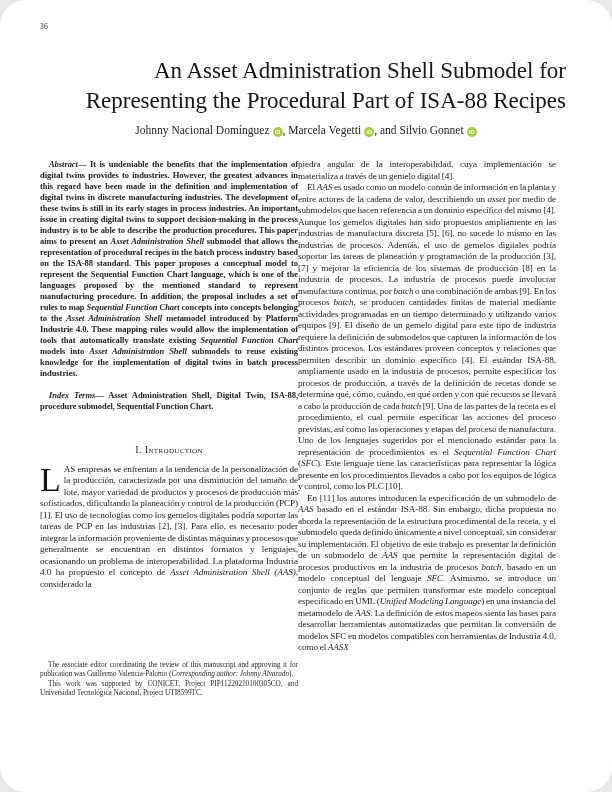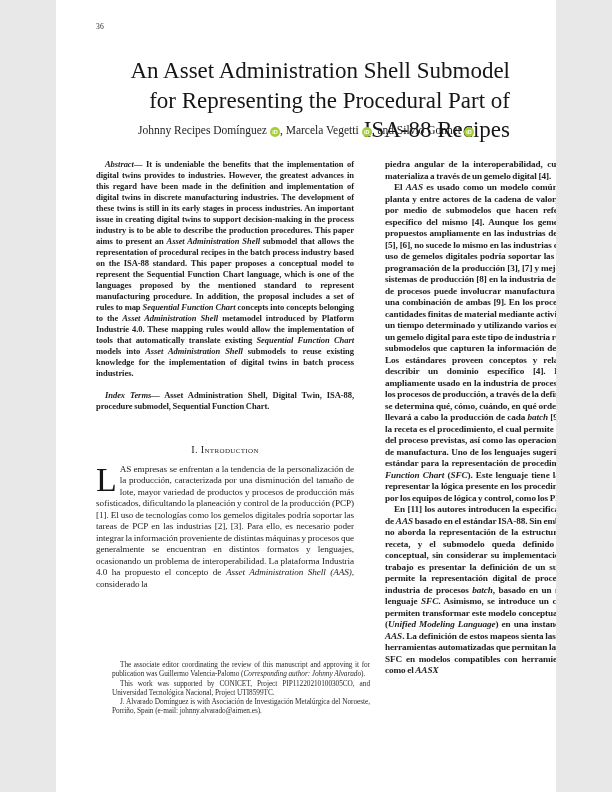--- a/index.html
+++ b/index.html
@@ -2,27 +2,28 @@
 <html><head>
 <meta charset="utf-8">
 <style>
   html, body {
     margin: 0;
     padding: 0;
     background: #e8e8e8;
   }
   .page {
     position: relative;
-    width: 500px;
+    width: 612px;
     height: 792px;
     margin: 0 auto;
     background: #ffffff;
     overflow: hidden;
     font-family: "Liberation Serif", "DejaVu Serif", serif;
     color: #222222;
+    border-radius: 26px;
   }
   .running-header {
     position: absolute;
     top: 22px;
     left: 40px;
     right: 40px;
     display: flex;
     justify-content: space-between;
     font-size: 7.6px;
     letter-spacing: 0.2px;
@@ -66,24 +67,23 @@
     cursor: pointer;
   }
   .col-left {
     position: absolute;
     left: 40px;
     top: 159px;
     width: 258px;
   }
   .col-right {
     position: absolute;
-    left: 329px;
+    left: 298px;
     top: 159px;
     width: 258px;
-    font-weight: bold;
   }
   .abs-block {
     font-size: 8.5px;
     line-height: 11px;
     font-weight: bold;
     text-align: justify;
     letter-spacing: -0.05px;
     word-spacing: -0.4px;
   }
   .abs-block p { margin: 0; }
@@ -111,21 +111,21 @@
     float: left;
     font-size: 34px;
     line-height: 29px;
     height: 32px;
     margin: 1px 3px 0 0;
     color: #161616;
   }
   .col-right p { margin: 0; }
   .footnote-block {
     position: absolute;
-    left: 56px;
+    left: 40px;
     top: 660px;
     width: 258px;
     font-size: 7.3px;
     line-height: 9.3px;
     text-align: justify;
     letter-spacing: -0.05px;
     color: #2a2a2a;
     font-family: Liberation Serif, serif;
   }
   .footnote-block p { margin: 0; text-indent: 8px; }
@@ -134,21 +134,21 @@
 <body>
 
 <div class="page">
 
   <div class="running-header">
     <span>36</span>
   </div>
 
   <div class="paper-title">An Asset Administration Shell Submodel for Representing the Procedural Part of ISA-88 Recipes</div>
 
-  <div class="authors-row"><span>Johnny Recipes Domínguez</span><span class="orcid">iD</span><span>, </span><span>Marcela Vegetti</span><span class="orcid">iD</span><span>, and </span><span>Silvio Gonnet</span><span class="orcid">iD</span></div>
+  <div class="authors-row"><span>Johnny Nacional Domínguez</span><span class="orcid">iD</span><span>, </span><span>Marcela Vegetti</span><span class="orcid">iD</span><span>, and </span><span>Silvio Gonnet</span><span class="orcid">iD</span></div>
 
   <div class="col-left">
     <div class="abs-block">
       <p class="indent1"><span class="ital">Abstract—</span> <span>It is undeniable the benefits that the implementation of digital twins provides to industries. However, the greatest advances in this regard have been made in the definition and implementation of digital twins in discrete manufacturing industries. The development of these twins is still in its early stages in process industries. An important issue in creating digital twins to support decision-making in the process industry is to be able to describe the production procedures. This paper aims to present an <i>Asset Administration Shell</i> submodel that allows the representation of procedural recipes in the batch process industry based on the ISA-88 standard. This paper proposes a conceptual model to represent the Sequential Function Chart language, which is one of the languages proposed by the mentioned standard to represent manufacturing procedure. In addition, the proposal includes a set of rules to map <i>Sequential Function Chart</i> concepts into concepts belonging to the <i>Asset Administration Shell</i> metamodel introduced by Platform Industrie 4.0. These mapping rules would allow the implementation of tools that automatically translate existing <i>Sequential Function Chart</i> models into <i>Asset Administration Shell</i> submodels to reuse existing knowledge for the implementation of digital twins in batch process industries.</span></p>
       <p class="indent1 gap-small"><span class="ital">Index Terms—</span> <span>Asset Administration Shell, Digital Twin, ISA-88, procedure submodel, Sequential Function Chart.</span></p>
     </div>
 
     <div class="section-heading">I. Introduction</div>
 
     <p class="body-text intro-para"><span class="dropcap">L</span><span>AS empresas se enfrentan a la tendencia de la personalización de la producción, caracterizada por una disminución del tamaño de lote, mayor variedad de productos y procesos de producción más sofisticados, dificultando la planeación y control de la producción (PCP) [1]. El uso de tecnologías como los gemelos digitales podría soportar las tareas de PCP en las industrias [2], [3]. Para ello, es necesario poder integrar la información proveniente de distintas máquinas y procesos que generalmente se encuentran en distintos formatos y lenguajes, ocasionando un problema de interoperabilidad. La plataforma Industria 4.0 ha propuesto el concepto de <i>Asset Administration Shell (AAS)</i>, considerado la</span></p>
@@ -156,16 +156,15 @@
 
   <div class="col-right body-text">
     <p>piedra angular de la interoperabilidad, cuya implementación se materializa a través de un gemelo digital [4].</p>
     <p class="indent1">El <i>AAS</i> es usado como un modelo común de información en la planta y entre actores de la cadena de valor, describiendo un <i>asset</i> por medio de submodelos que hacen referencia a un dominio específico del mismo [4]. Aunque los gemelos digitales han sido propuestos ampliamente en las industrias de manufactura discreta [5], [6], no sucede lo mismo en las industrias de procesos. Además, el uso de gemelos digitales podría soportar las tareas de planeación y programación de la producción [3], [7] y mejorar la eficiencia de los sistemas de producción [8] en la industria de procesos. La industria de procesos puede involucrar manufactura continua, por <i>batch</i> o una combinación de ambas [9]. En los procesos <i>batch</i>, se producen cantidades finitas de material mediante actividades programadas en un tiempo determinado y utilizando varios equipos [9]. El diseño de un gemelo digital para este tipo de industria requiere la definición de submodelos que capturen la información de los distintos procesos. Los estándares proveen conceptos y relaciones que permiten describir un dominio específico [4]. El estándar ISA-88, ampliamente usado en la industria de procesos, permite especificar los procesos de producción, a través de la definición de recetas donde se determina qué, cómo, cuándo, en qué orden y con qué recursos se llevará a cabo la producción de cada <i>batch</i> [9]. Una de las partes de la receta es el procedimiento, el cual permite especificar las acciones del proceso previstas, así como las operaciones y etapas del proceso de manufactura. Uno de los lenguajes sugeridos por el mencionado estándar para la representación de procedimientos es el <i>Sequential Function Chart</i> (<i>SFC</i>). Este lenguaje tiene las características para representar la lógica presente en los procedimientos llevados a cabo por los equipos de lógica y control, como los PLC [10].</p>
     <p class="indent1">En [11] los autores introducen la especificación de un submodelo de <i>AAS</i> basado en el estándar ISA-88. Sin embargo, dicha propuesta no aborda la representación de la estructura procedimental de la receta, y el submodelo queda definido únicamente a nivel conceptual, sin considerar su implementación. El objetivo de este trabajo es presentar la definición de un submodelo de <i>AAS</i> que permite la representación digital de procesos productivos en la industria de procesos <i>batch</i>, basado en un modelo conceptual del lenguaje <i>SFC</i>. Asimismo, se introduce un conjunto de reglas que permiten transformar este modelo conceptual especificado en UML (<i>Unified Modeling Language</i>) en una instancia del metamodelo de <i>AAS</i>. La definición de estos mapeos sienta las bases para desarrollar herramientas automatizadas que permitan la conversión de modelos SFC en modelos compatibles con herramientas de Industria 4.0, como el <i>AASX</i></p>
   </div>
 
   <div class="footnote-block">
     <p>The associate editor coordinating the review of this manuscript and approving it for publication was Guillermo Valencia-Palomo (<i>Corresponding author: Johnny Alvarado</i>).</p>
     <p>This work was supported by CONICET, Project PIP11220210100305CO, and Universidad Tecnológica Nacional, Project UTI8599TC.</p>
-    <p>J. Alvarado Domínguez is with Asociación de Investigación Metalúrgica del Noroeste, Porriño, Spain (e-mail: johnny.alvarado@aimen.es).</p>
   </div>
 
 </div>
 
 </body></html>

